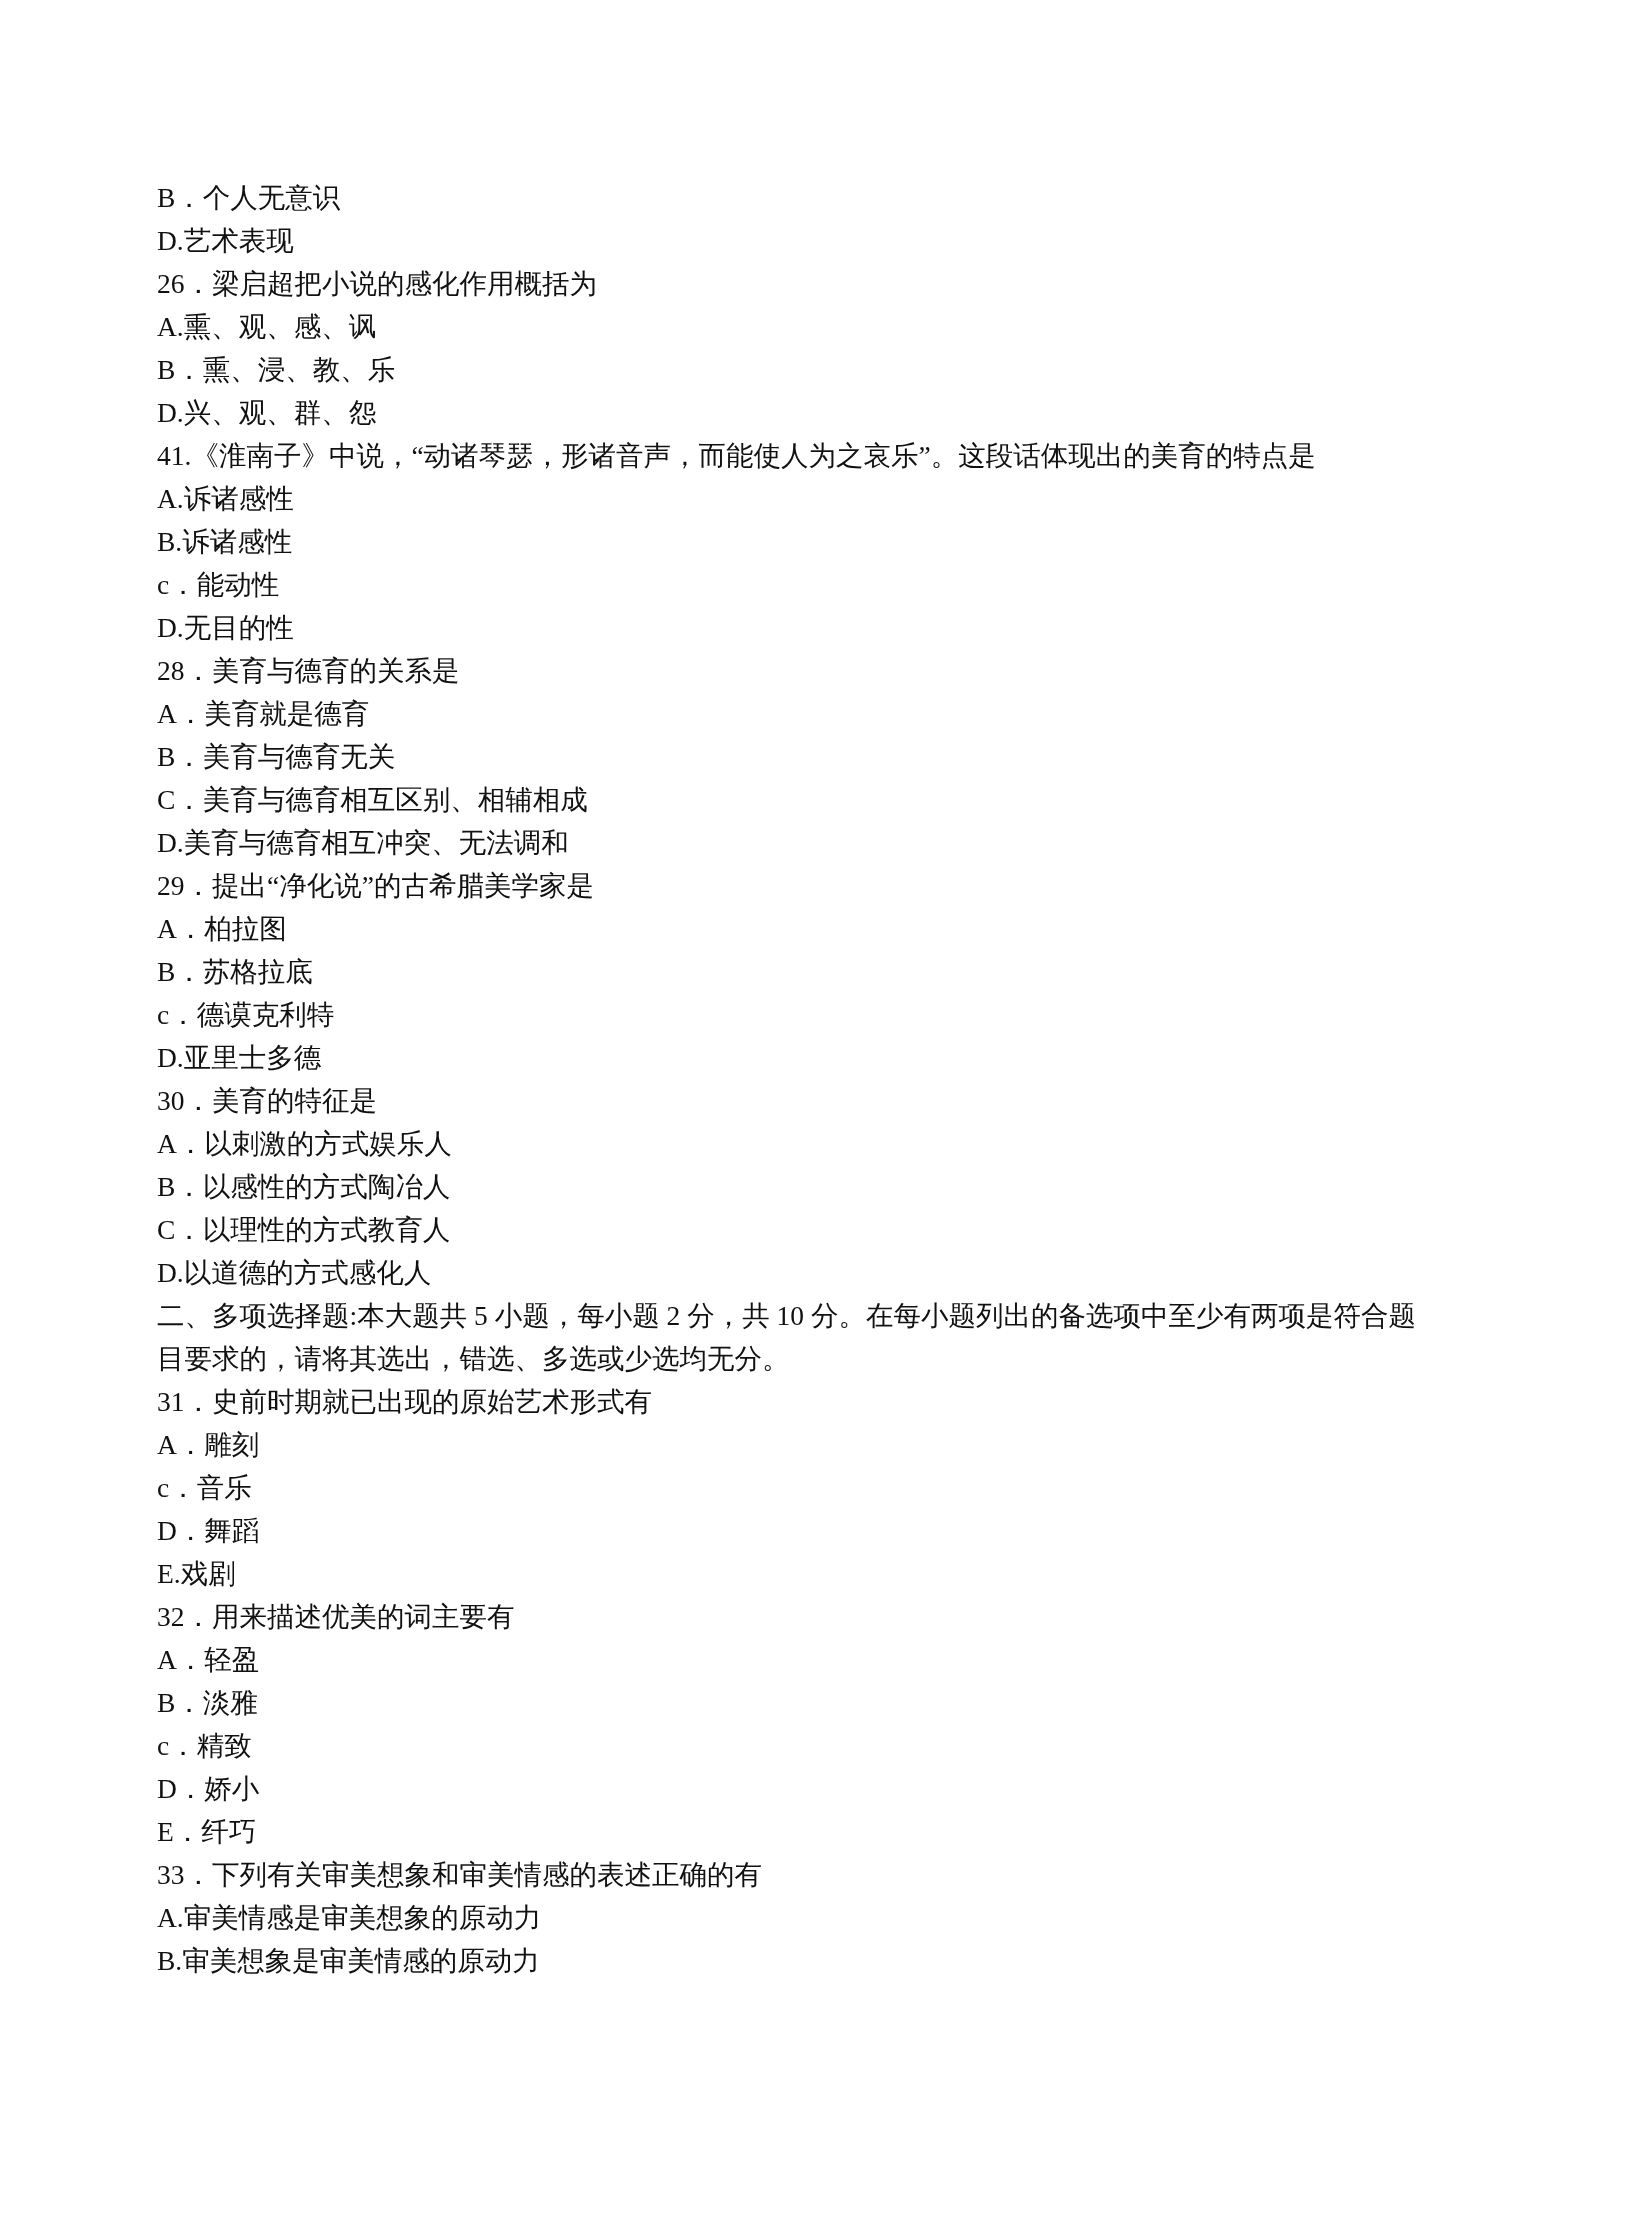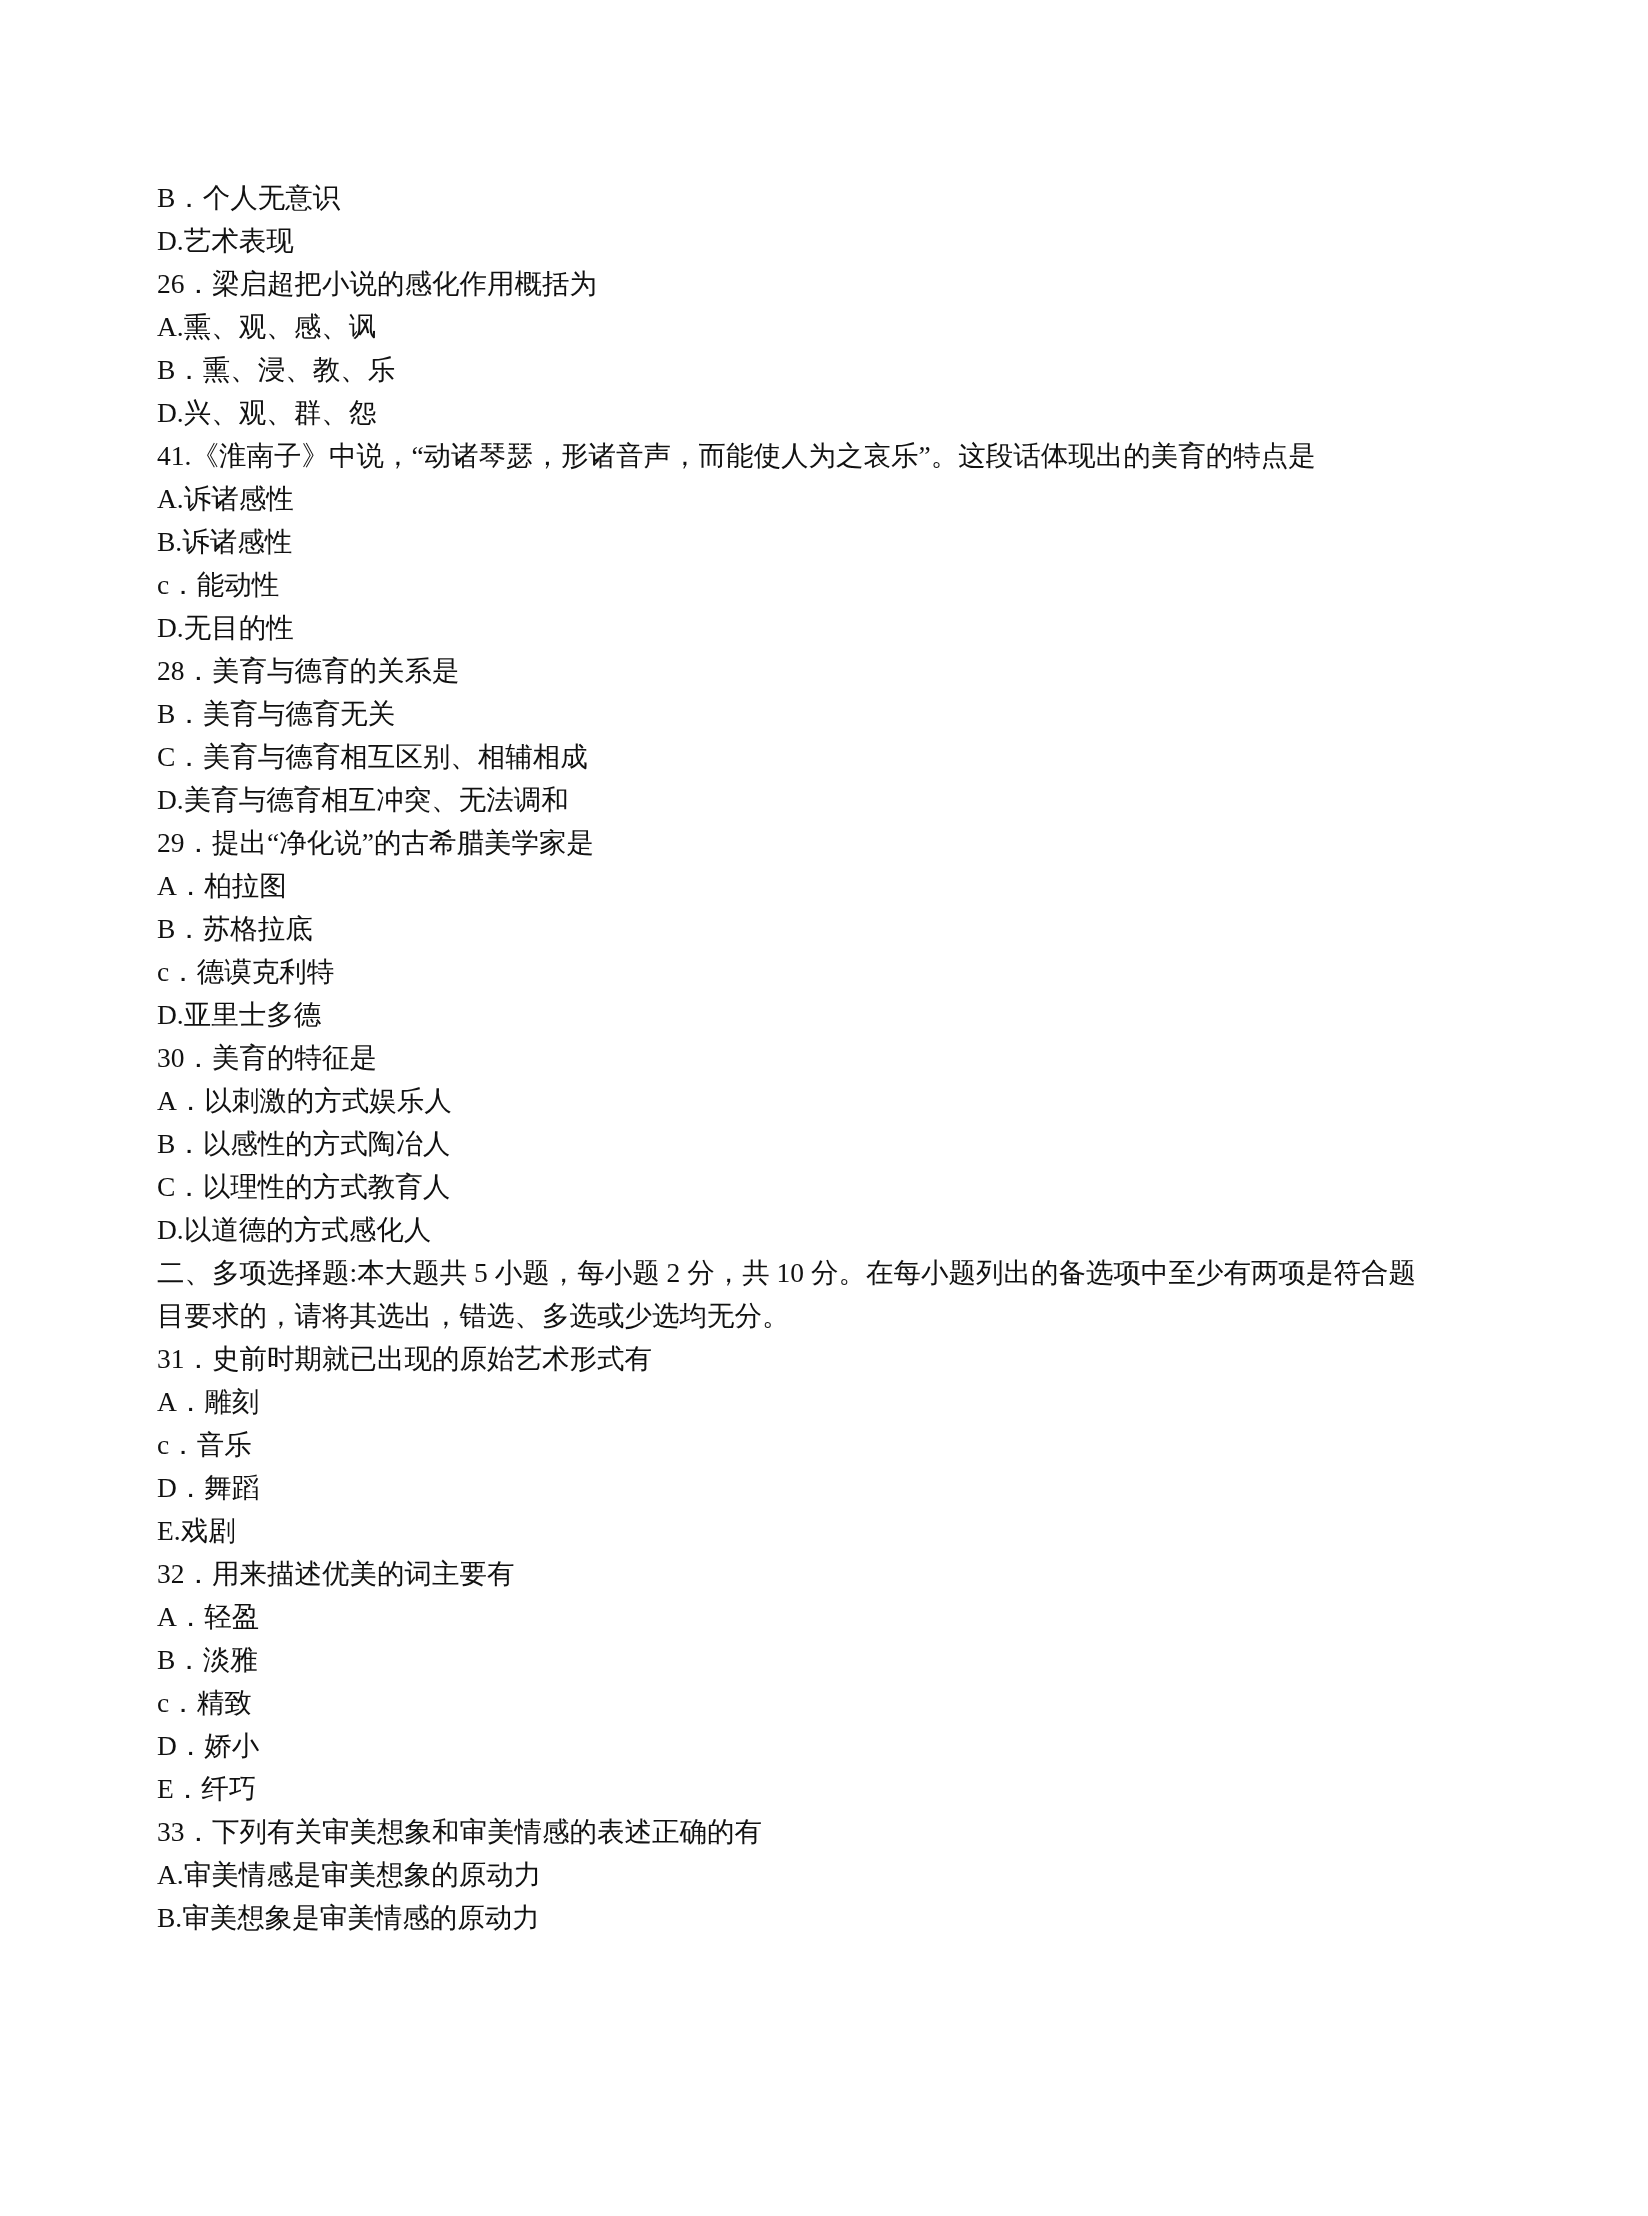--- a/index.html
+++ b/index.html
@@ -42,20 +42,21 @@
   <span class="line">B．熏、浸、教、乐</span>
   <span class="line">D.兴、观、群、怨</span>
 
   <span class="line question">41.《淮南子》中说，“动诸琴瑟，形诸音声，而能使人为之哀乐”。这段话体现出的美育的特点是</span>
   <span class="line">A.诉诸感性</span>
   <span class="line">B.诉诸感性</span>
   <span class="line">c．能动性</span>
   <span class="line">D.无目的性</span>
 
   <span class="line question">28．美育与德育的关系是</span>
+  <span class="line">A．美育就是德育</span>
   <span class="line">B．美育与德育无关</span>
   <span class="line">C．美育与德育相互区别、相辅相成</span>
   <span class="line">D.美育与德育相互冲突、无法调和</span>
 
   <span class="line question">29．提出“净化说”的古希腊美学家是</span>
   <span class="line">A．柏拉图</span>
   <span class="line">B．苏格拉底</span>
   <span class="line">c．德谟克利特</span>
   <span class="line">D.亚里士多德</span>
 

